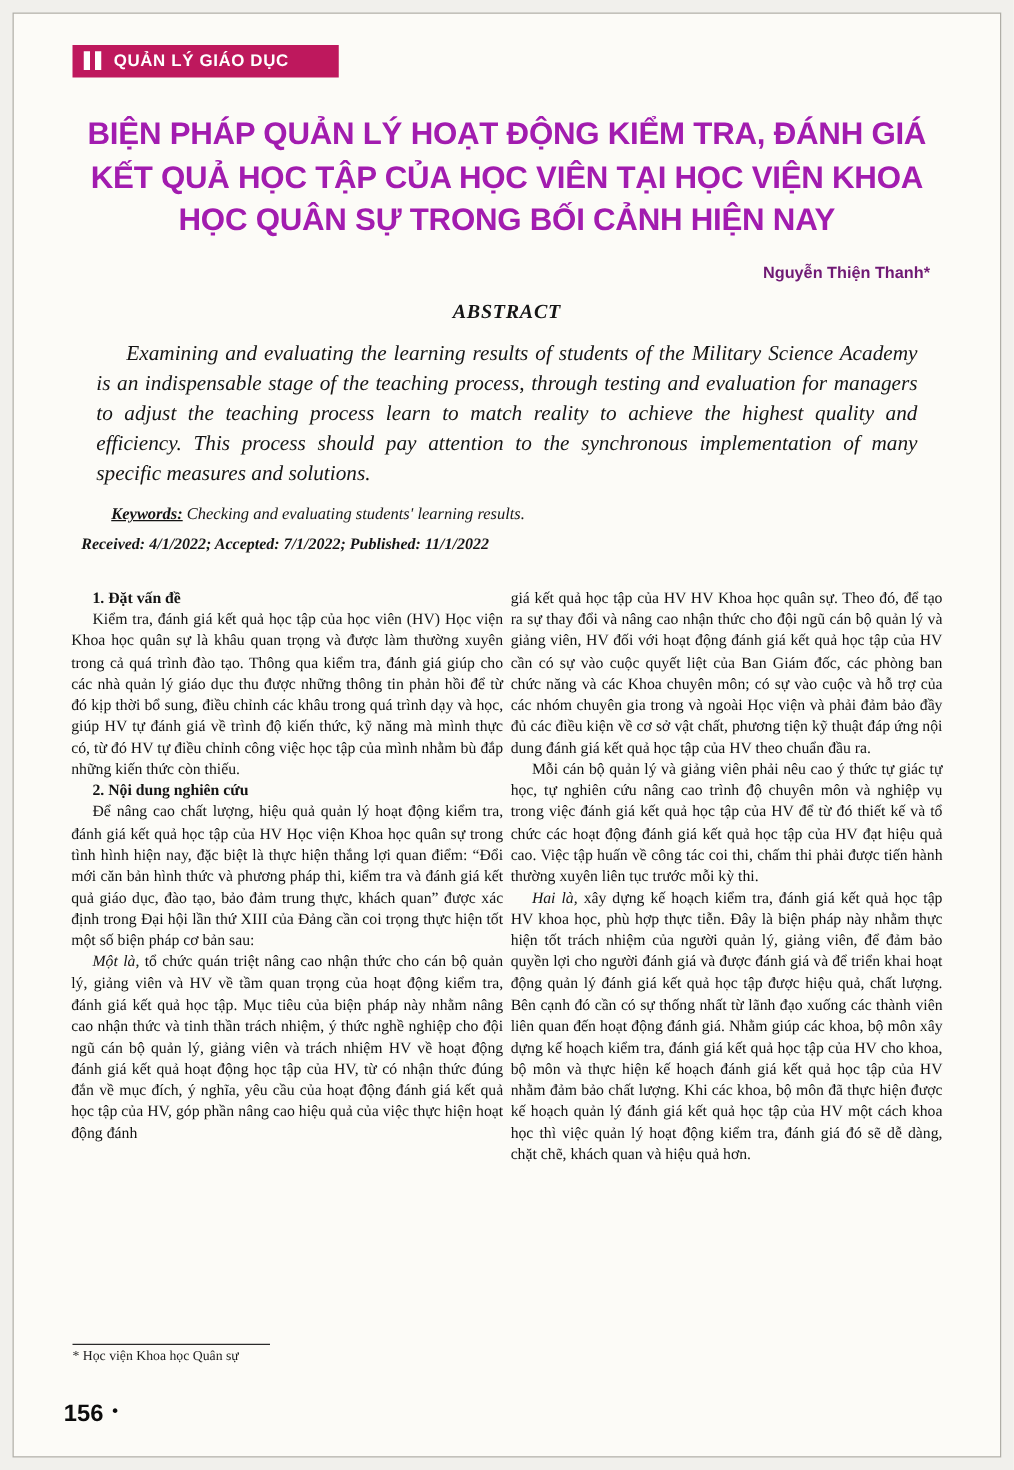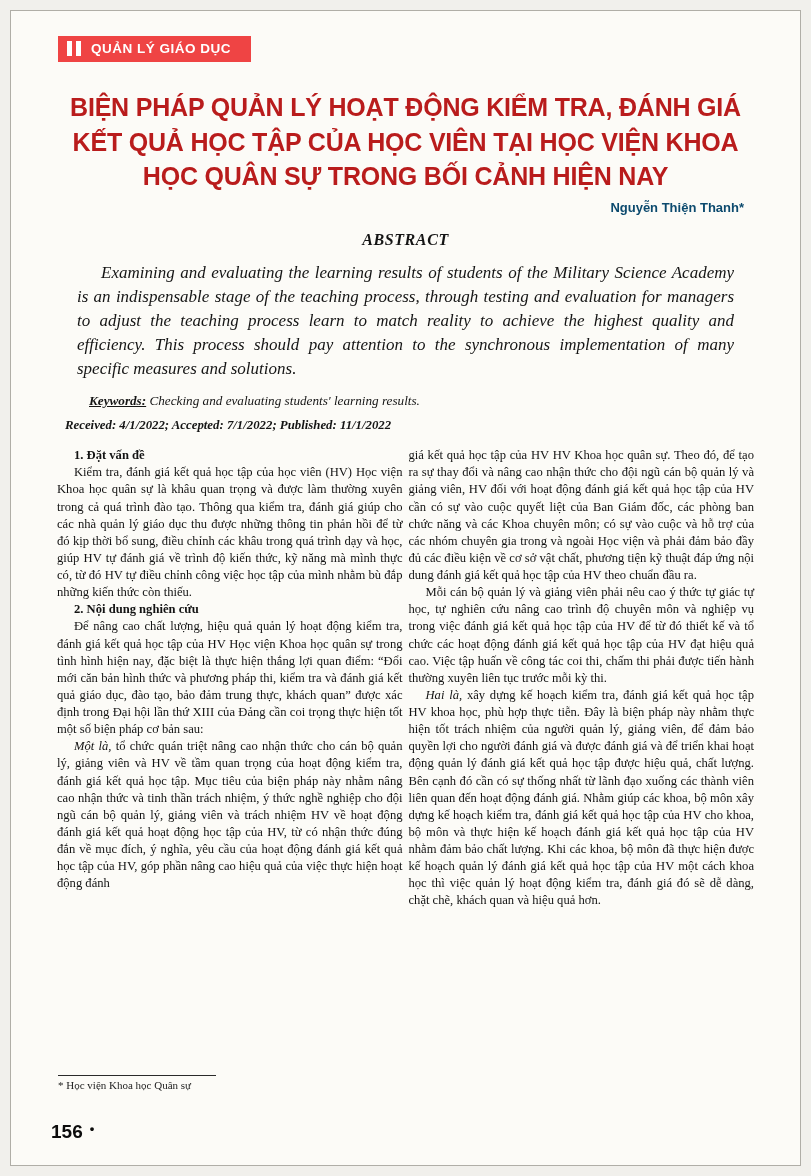--- a/index.html
+++ b/index.html
@@ -1,35 +1,35 @@
 <!DOCTYPE html>
 <html><head>
 <meta charset="utf-8">
 <style>
   *{box-sizing:border-box}
   html,body{margin:0;padding:0}
   body{width:811px;height:1176px;background:#f1f0ec;font-family:"Liberation Serif",serif;color:#151515;position:relative}
   .page{position:absolute;left:10px;top:10px;width:791px;height:1156px;background:#fcfbf7;border:1px solid #b0aea7;overflow:hidden}
 
   .badge-row{margin:25px 0 0 47px}
-  .category-badge{display:inline-flex;align-items:center;gap:10px;background:#ef4444;color:#fff;padding:5px 20px 6px 9px;font-family:"Liberation Sans",sans-serif;font-weight:bold;font-size:13.5px;letter-spacing:.5px}
+  .category-badge{display:inline-flex;align-items:center;gap:10px;background:#be185d;color:#fff;padding:5px 40px 6px 9px;font-family:"Liberation Sans",sans-serif;font-weight:bold;font-size:13.5px;letter-spacing:.5px}
   .badge-bars{display:inline-flex;gap:4px}
   .badge-bars i{display:block;width:5px;height:15px;background:#fff}
 
-  .title{margin:28px auto 6px;max-width:708px;text-align:center;font-family:"Liberation Sans",sans-serif;font-size:25px;line-height:1.38;font-weight:bold;color:#b91c1c;letter-spacing:-0.2px}
-  .author{margin:6px 56px 0 0;text-align:right;font-family:"Liberation Sans",sans-serif;font-weight:bold;font-size:13px;color:#0c4a6e}
+  .title{margin:28px auto 6px;max-width:708px;text-align:center;font-family:"Liberation Sans",sans-serif;font-size:25px;line-height:1.38;font-weight:bold;color:#a21caf;letter-spacing:-0.2px}
+  .author{margin:16px 56px 0 0;text-align:right;font-family:"Liberation Sans",sans-serif;font-weight:bold;font-size:13px;color:#701a75}
 
   .abstract{margin:16px 54px 0}
   .abstract-heading{text-align:center;font-weight:bold;font-style:italic;font-size:16px;letter-spacing:.6px;margin-bottom:4px}
   .abstract-body{margin:12px;font-style:italic;font-size:17px;line-height:1.42;text-align:justify;text-indent:24px}
   .keywords{margin:3px 0 0;font-style:italic;font-size:13.2px;text-indent:24px}
   .kw-label{font-weight:bold;text-decoration:underline}
   .dates{margin:9px 0 0;font-weight:bold;font-style:italic;font-size:12.8px}
 
-  .columns{display:flex;gap:6px;margin:14px 46px 0}
+  .columns{display:flex;gap:6px;margin:27px 46px 0}
   .col{flex:1;font-size:12.6px;line-height:1.36;text-align:justify;color:#131313}
   .col p{margin:0}
   .sec{font-weight:bold;text-indent:17px}
   .para{text-indent:17px}
   .para.noindent{text-indent:0}
   .lead{font-style:italic}
 
   .footnote{position:absolute;left:47px;bottom:74px}
   .footnote-rule{width:158px;border-top:1.3px solid #2a2a2a;margin-bottom:3px}
   .footnote-text{font-size:11px;color:#1c1c1c}

